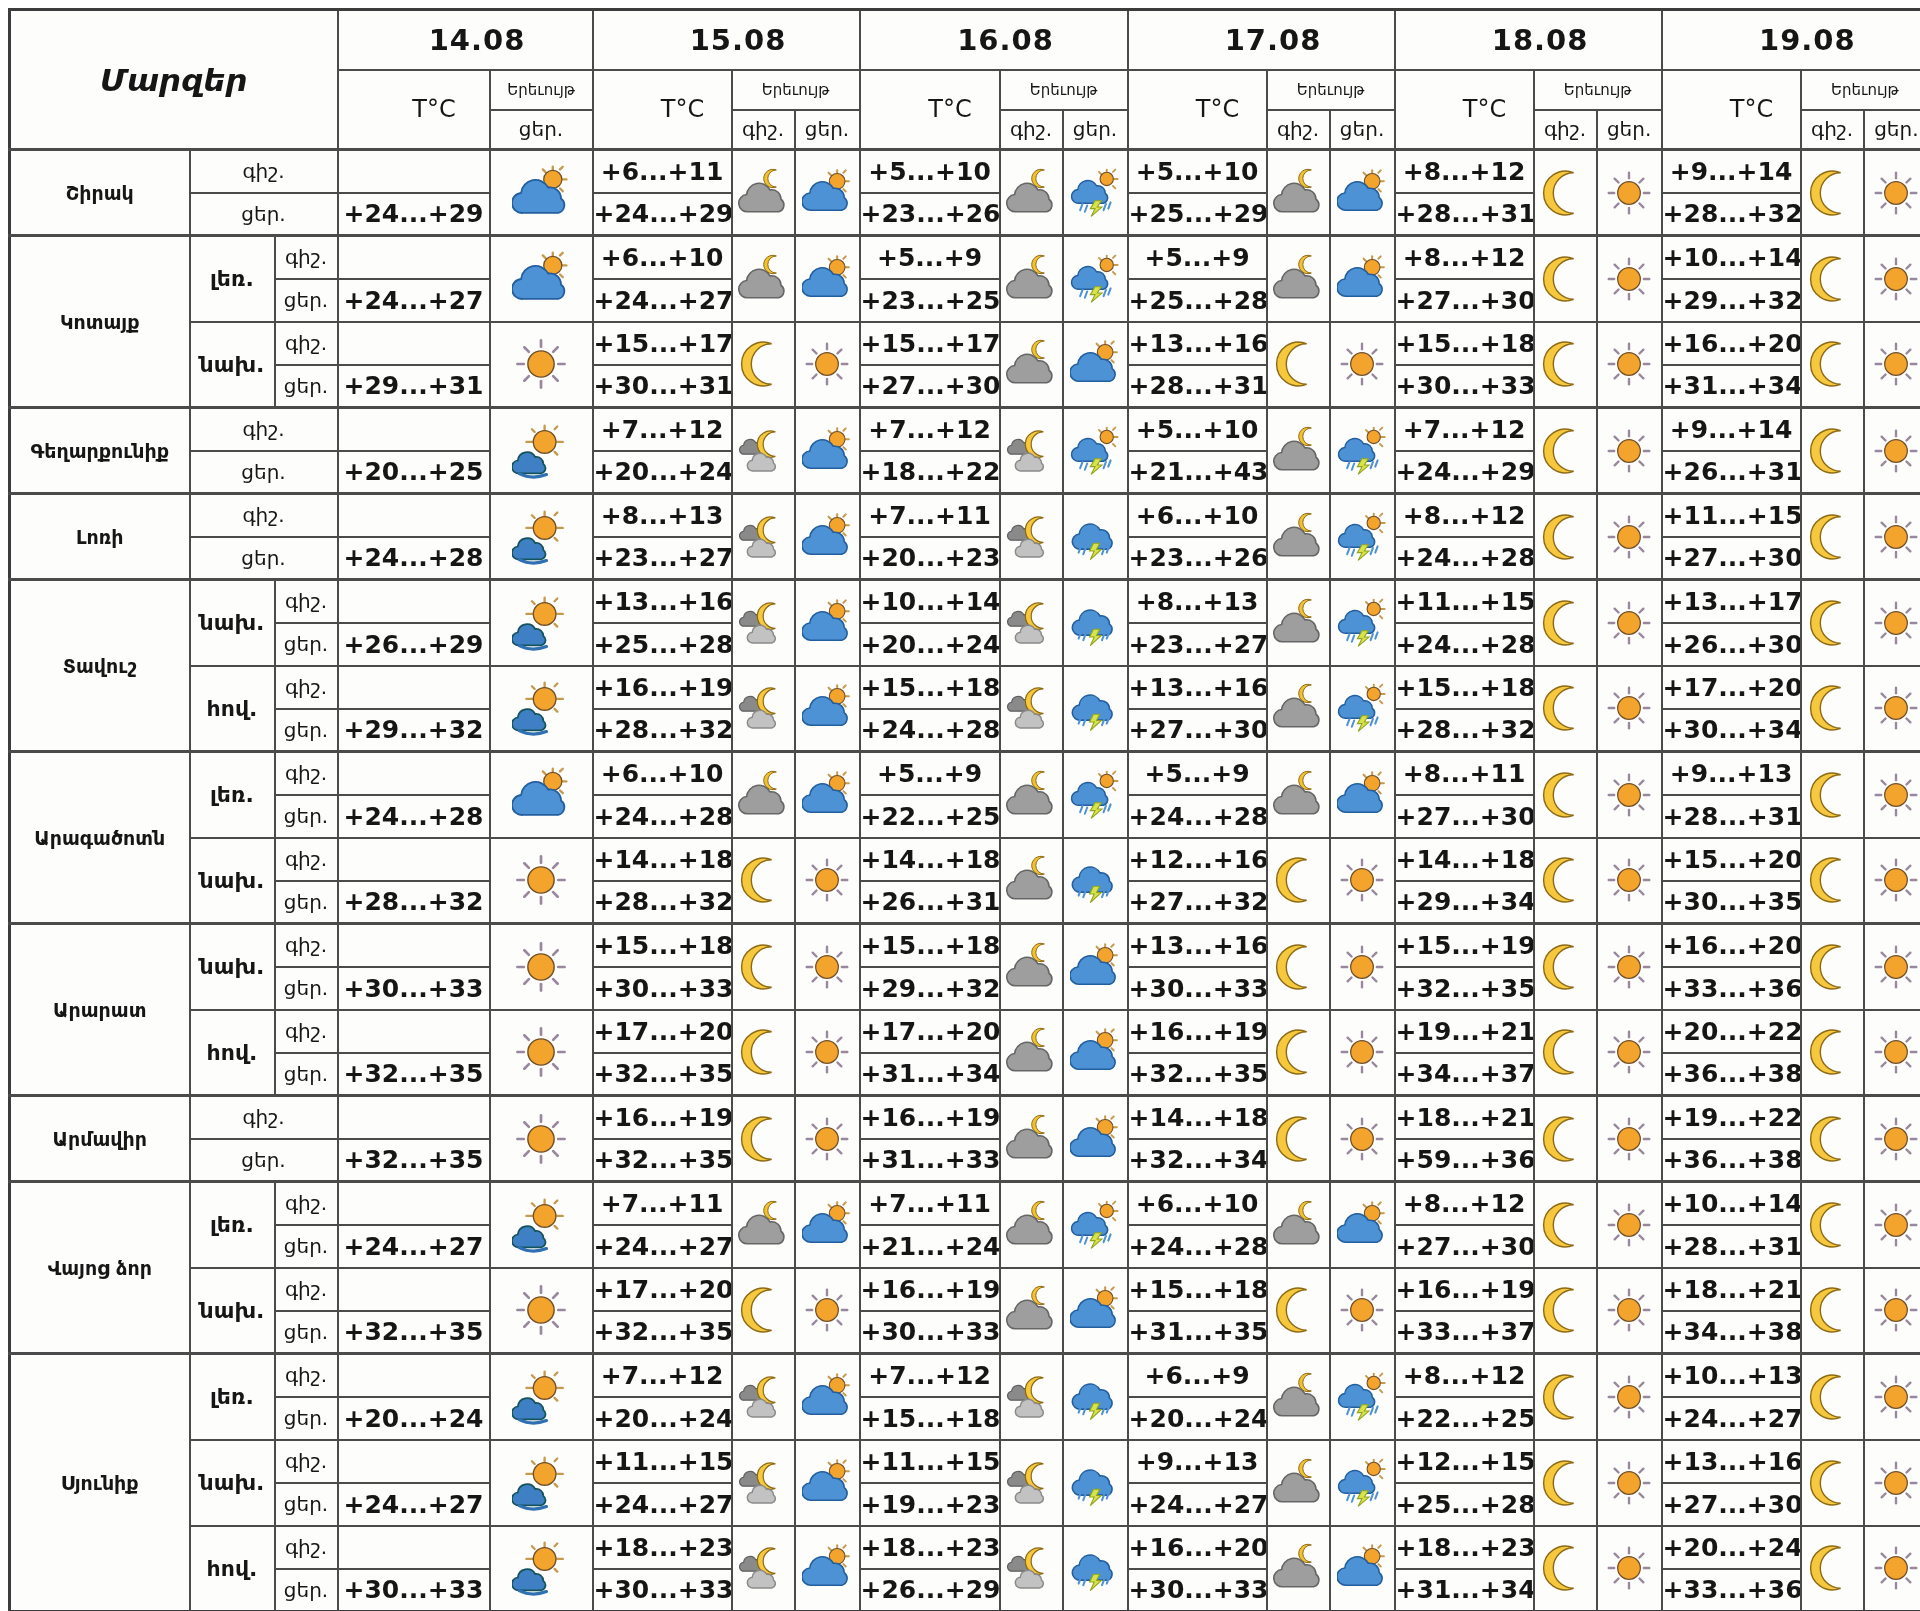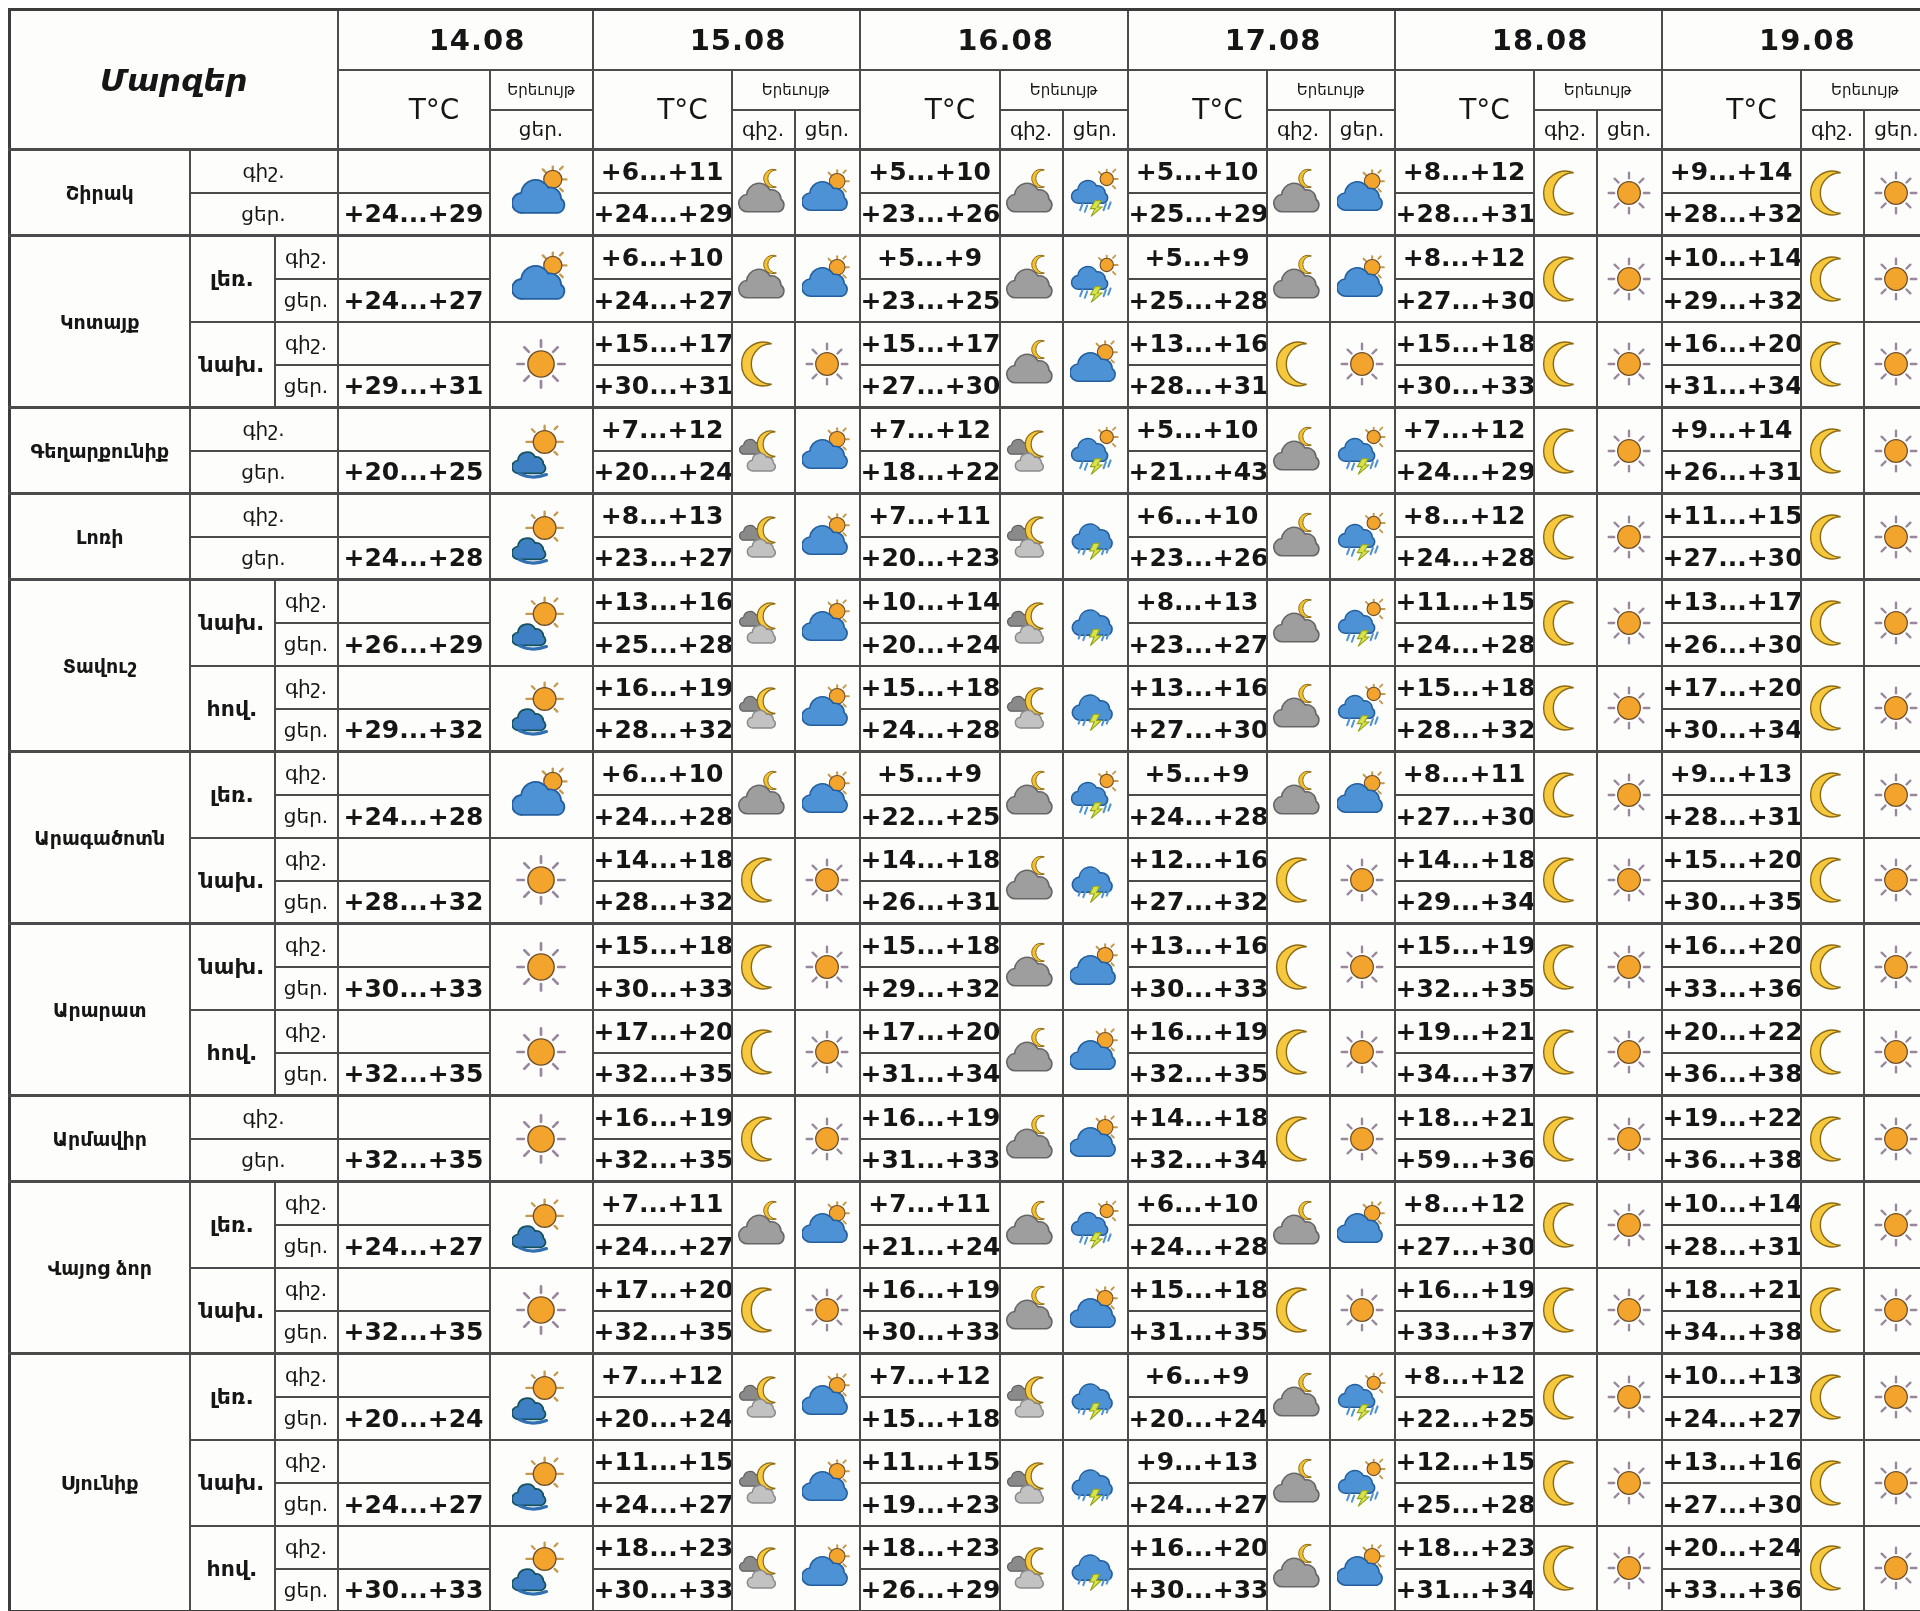--- a/index.html
+++ b/index.html
@@ -6,21 +6,21 @@
   body{font-family:"DejaVu Sans","Liberation Sans",sans-serif;color:#161616;}
   .wrap{padding:8px 6px 6px 8px;}
   table{border-collapse:collapse;table-layout:fixed;width:1904px;background:#fdfdfc;border:3px solid #3c3c3c;}
   td{border:2px solid #4b4b4b;text-align:center;vertical-align:middle;padding:0;overflow:hidden;}
   tr{height:43px;}
   tr.h1{height:60px;}
   tr.h2,tr.h3{height:40px;}
   tr.grp td{border-top-width:3px;}
   .regions-head{font-size:31px;font-weight:bold;font-style:italic;}
   .date{font-size:29px;font-weight:bold;letter-spacing:1px;padding-left:24px;}
-  .tc{font-size:28px;padding-left:41px;}
+  .tc{font-size:24px;padding-left:41px;}
   .phen{font-size:15px;margin-top:46px;}
   .pl{font-size:20px;}
   .region{font-size:19px;font-weight:bold;}
   .sub{font-size:22px;font-weight:bold;margin-left:8px;}
   .tl{font-size:20px;}
   .temp{font-size:25px;font-weight:bold;}
   .ic svg{width:50px;height:50px;display:block;margin:0 auto;}
   .ic.ic14 svg{width:58px;height:58px;}
 </style>
 </head>

